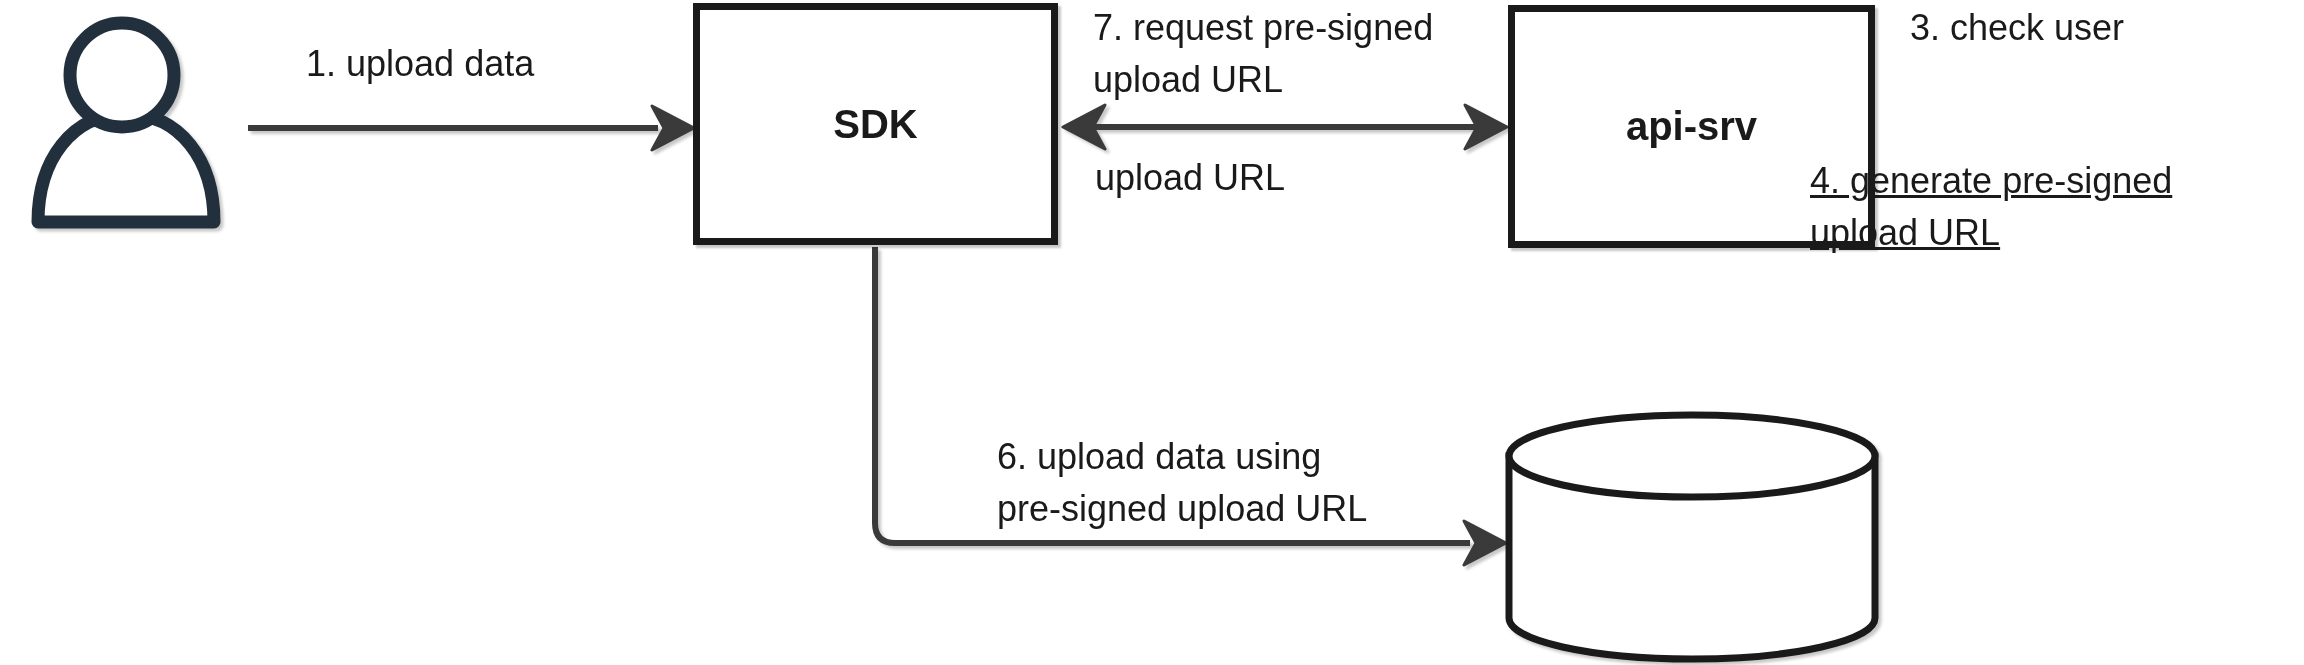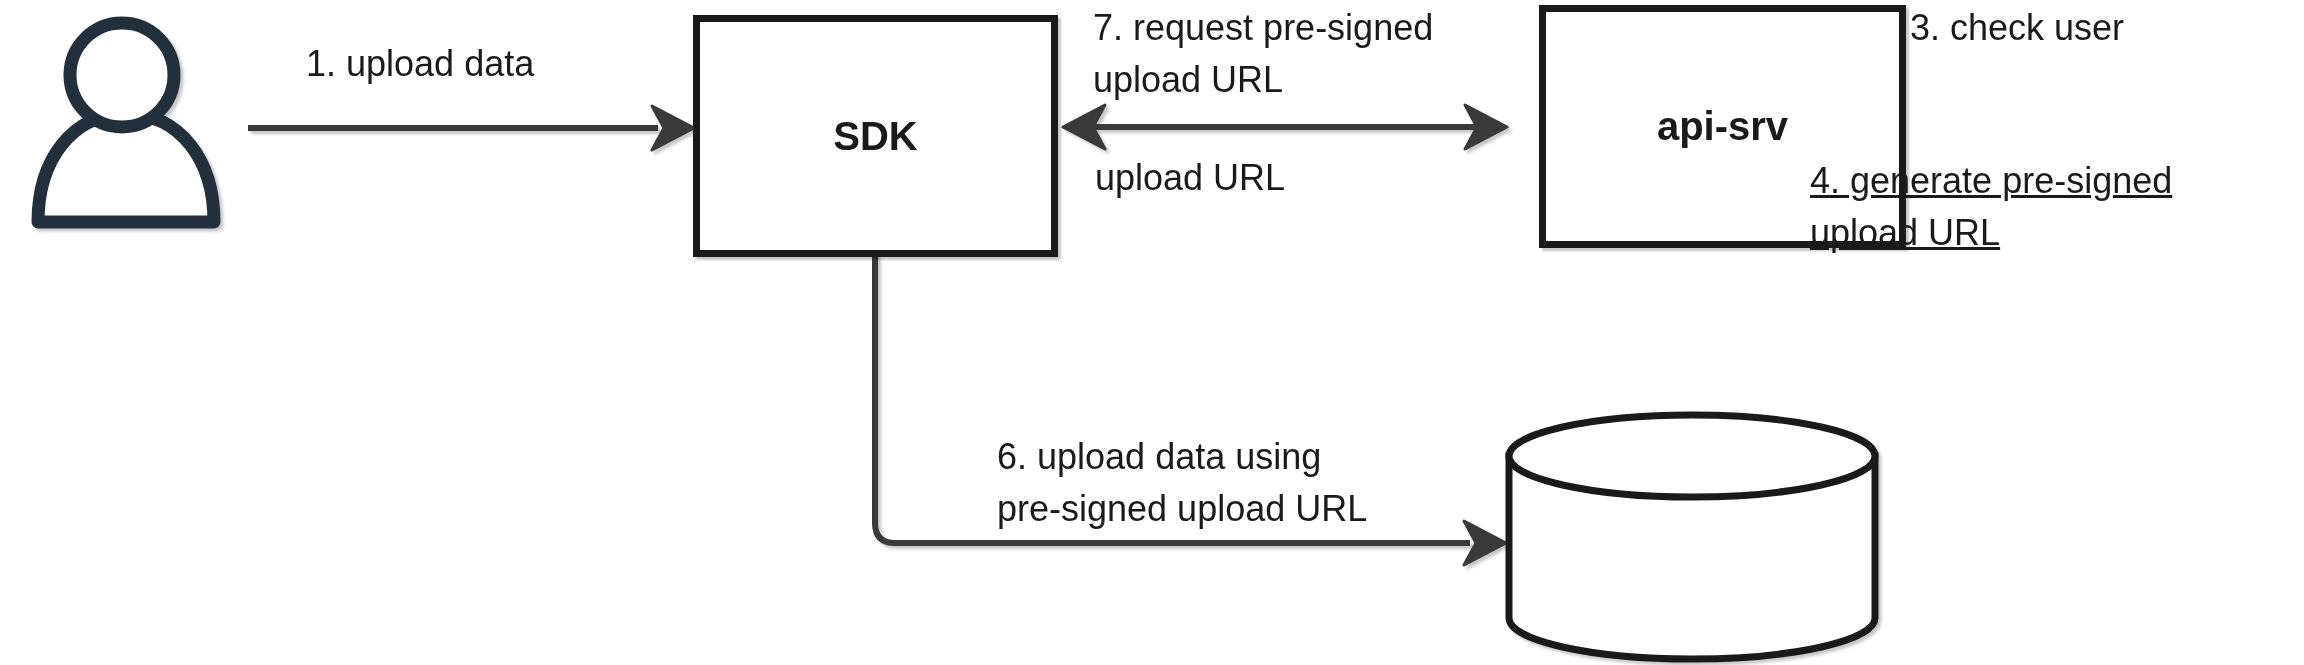--- a/index.html
+++ b/index.html
@@ -90,25 +90,25 @@
       <path d="M 875 247 L 875 523 Q 875 543 895 543 L 1470 543" stroke="#3a3a3a" stroke-width="6" fill="none"></path>
       <path d="M 1506 543 L 1464 521 L 1476 543 L 1464 565 Z" fill="#3a3a3a" stroke="#3a3a3a" stroke-width="3" stroke-linejoin="round"></path>
     </g>
 
     <g class="shape" fill="#ffffff" stroke="#1a1a1a" stroke-width="7">
       <path d="M 1509 456 L 1509 618 A 183 41 0 0 0 1875 618 L 1875 456 Z"></path>
       <ellipse cx="1692" cy="456" rx="183" ry="41"></ellipse>
     </g>
   </svg>
 
-  <div class="node-box" style="left:693px; top:15px; width:365px; height:242px;">
+  <div class="node-box" style="left:693px; top:3px; width:365px; height:242px;">
     <span class="node-label">SDK</span>
   </div>
 
-  <div class="node-box" style="left:1508px; top:5px; width:367px; height:243px;margin-left:31px;">
+  <div class="node-box" style="left:1508px; top:5px; width:367px; height:243px;">
     <span class="node-label">api-srv</span>
   </div>
 
 
   <div class="step-label" style="left:306px; top:38px;">
     <div>1. upload data</div>
   </div>
 
   <div class="step-label" style="left:1093px; top:2px;">
     <div>7. request pre-signed</div>

